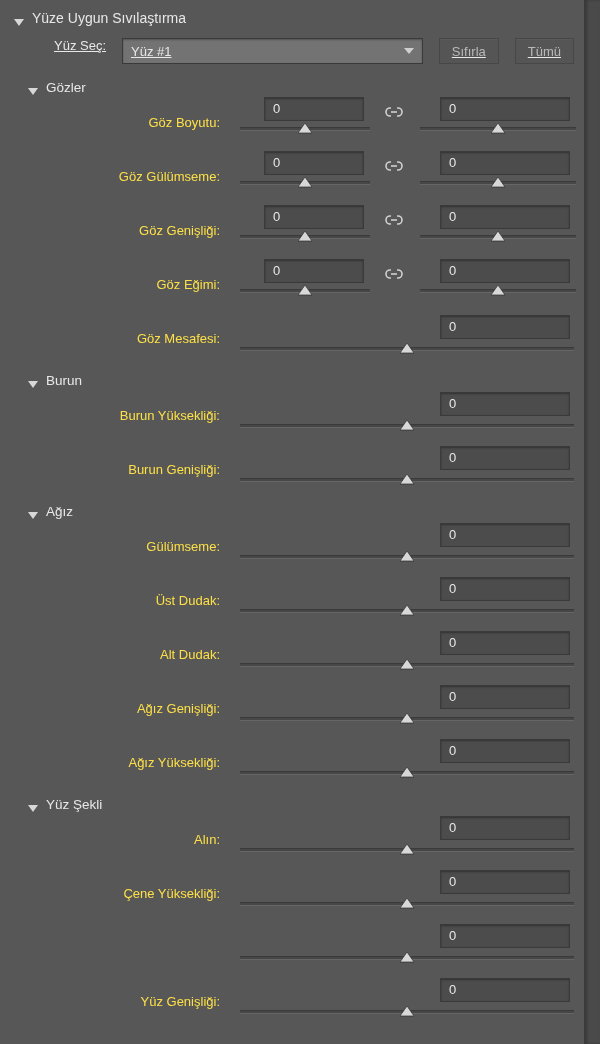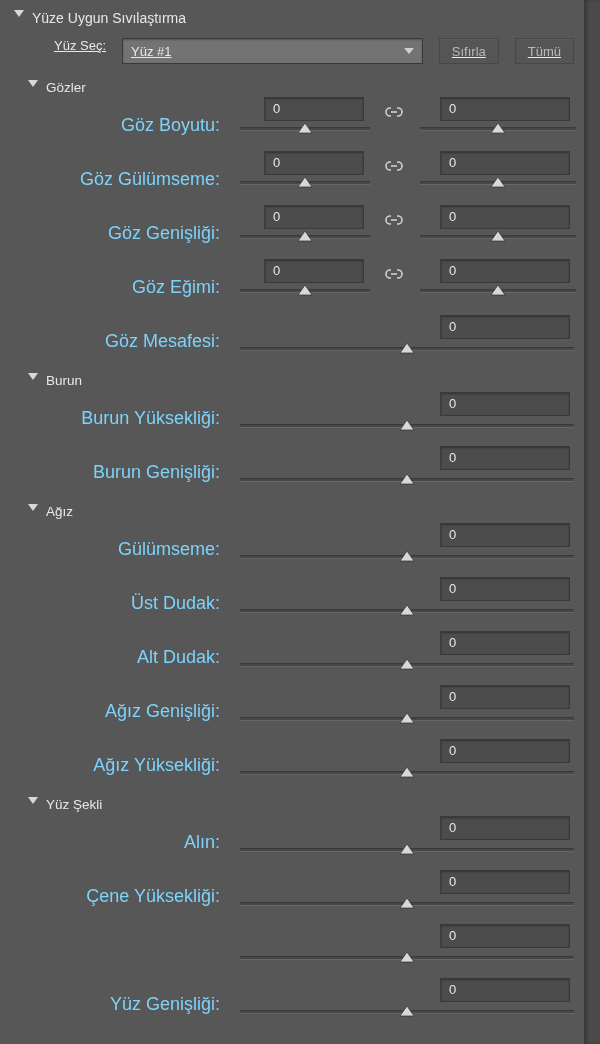--- a/index.html
+++ b/index.html
@@ -15,21 +15,21 @@
     position: absolute; right: 0; top: 0; width: 16px; height: 1044px;
     background: #4a4a4a;
     border-left: 1px solid #3a3a3a;
     box-shadow: inset 2px 0 3px rgba(0,0,0,0.25);
   }
   .panel {
     position: absolute; left: 0; top: 0; width: 584px;
     padding: 10px 0 0 0;
   }
   .section-header {
-    display: flex; align-items: flex-start;
+    display: flex; align-items: flex-end;
     padding: 0 0 2px 14px;
     font-size: 14px;
   }
   .section-header.sub { padding-left: 28px; font-size: 13.5px; }
   .tri {
     width: 0; height: 0;
     border-left: 5px solid transparent;
     border-right: 5px solid transparent;
     border-top: 7px solid #d8d8d8;
     margin-right: 8px;
@@ -77,22 +77,22 @@
     position: relative;
     height: 54px;
     display: flex;
     align-items: flex-start;
   }
   .row-label {
     width: 230px;
     text-align: right;
     padding-right: 10px;
     padding-top: 18px;
-    color: #7dd3fc;
-    font-size: 18px;
+    color: #fde047;
+    font-size: 13px;
   }
   
   .slider-single {
     position: absolute; left: 240px; top: 0; width: 334px; height: 54px;
   }
   .slider-single .numbox {
     position: absolute; left: 200px; top: 2px; width: 130px;
   }
   .slider-single .track {
     position: absolute; left: 0; top: 34px; width: 334px;

